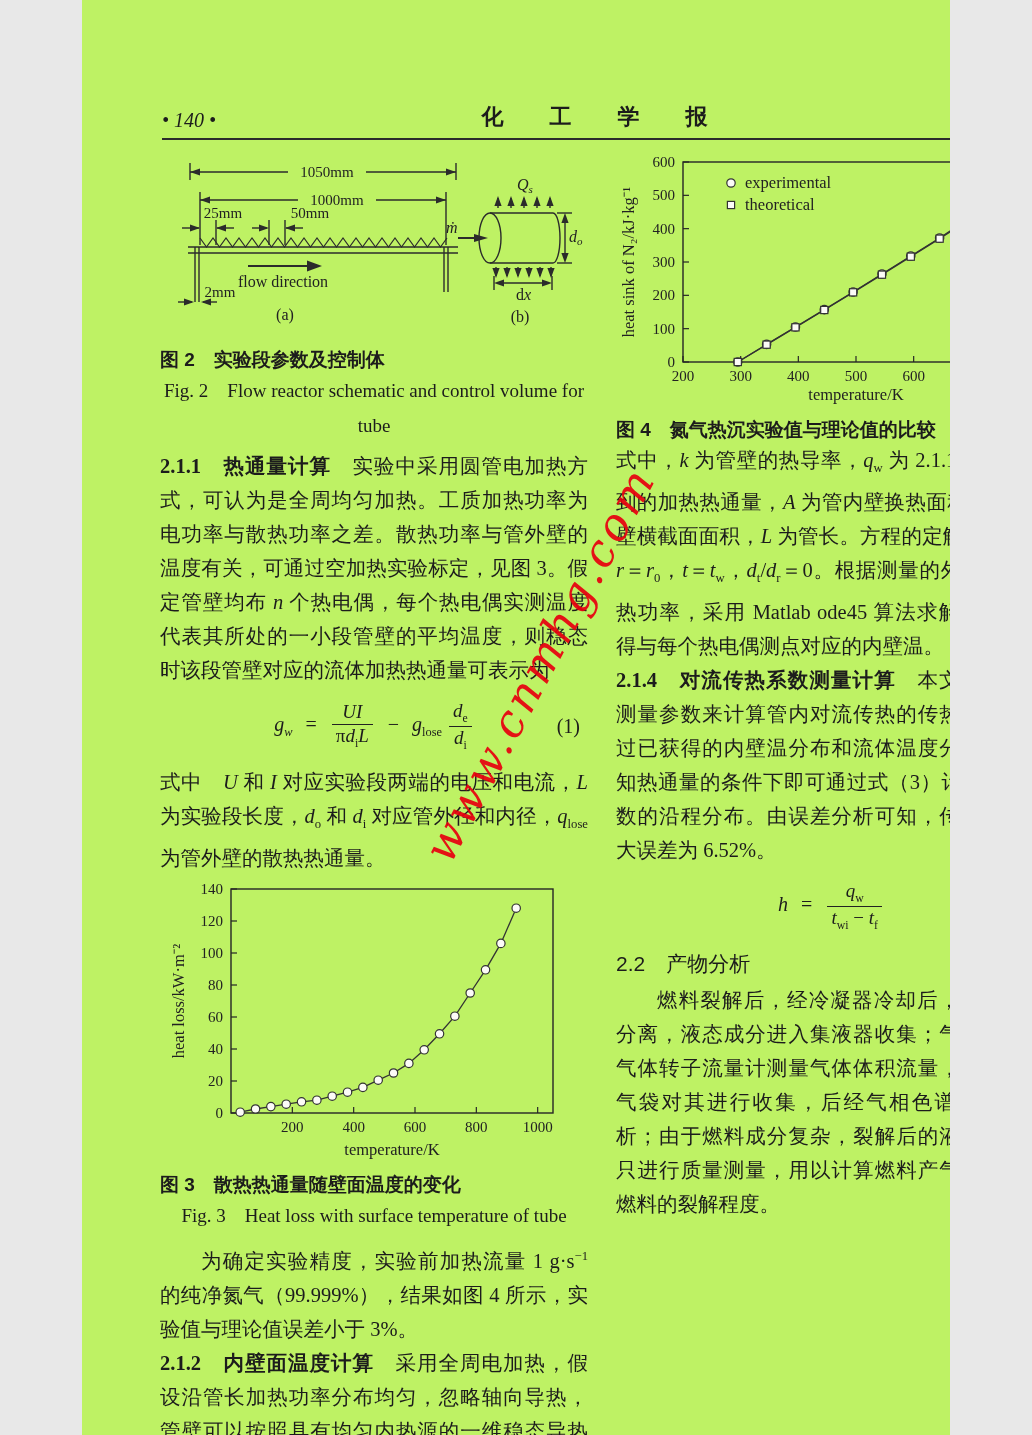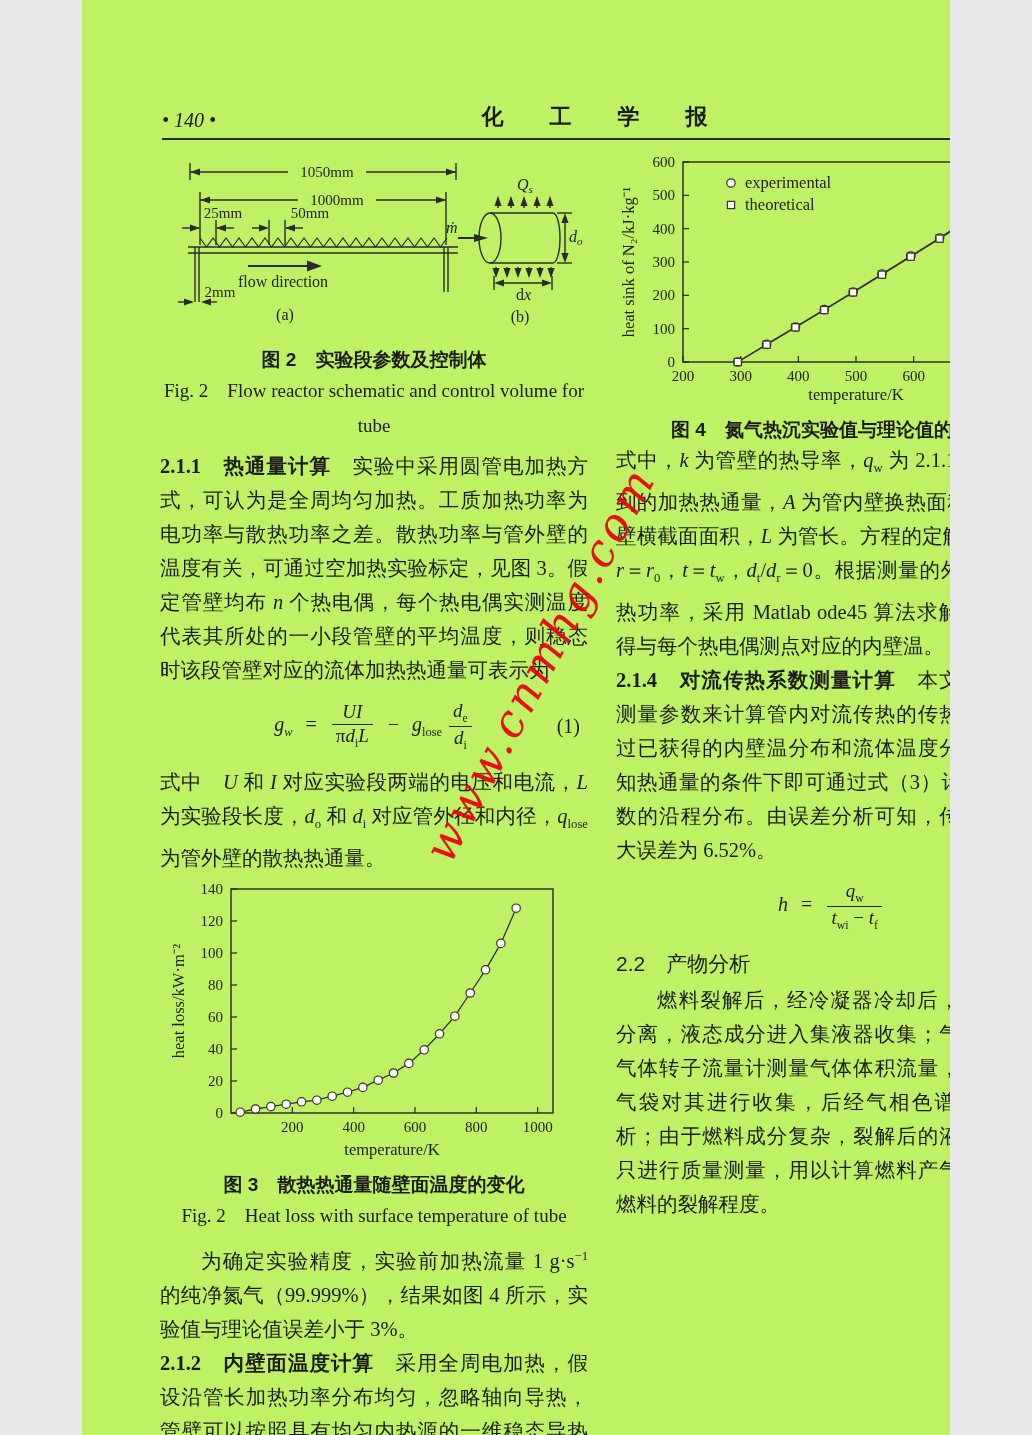--- a/index.html
+++ b/index.html
@@ -14,21 +14,21 @@
   .volume{font-size:19px;}
   
   .col{position:absolute;top:150px;width:428px;font-size:20.5px;line-height:34px;text-align:justify;}
   .col-left{left:78px;}
   .col-right{left:534px;width:430px;}
   p{margin:0;}
   .indent{text-indent:2em;}
   sup{font-size:0.62em;}
   sub{font-size:0.62em;}
   
-  .caption-cn{text-align:center;font-size:19px;font-weight:700;line-height:27px;margin-top:8px;
+  .caption-cn{text-align:left;font-size:19px;font-weight:700;line-height:27px;margin-top:8px;
               font-family:"Liberation Sans",sans-serif;}
   .caption-en{text-align:center;font-size:19px;line-height:35px;margin-bottom:6px;}
   .sec-head{font-weight:400;font-size:21px;line-height:38px;font-family:"Liberation Sans",sans-serif;}
   
   .eq{position:relative;display:flex;align-items:center;justify-content:center;
       margin:10px 0;font-size:20px;min-height:58px;font-family:Liberation Serif, serif;}
   .eq-no{position:absolute;right:8px;top:50%;transform:translateY(-50%);}
   .frac{display:inline-flex;flex-direction:column;vertical-align:middle;text-align:center;
         line-height:1.2;font-size:0.95em;margin:0 2px;}
   .fn{border-bottom:1.5px solid #222;padding:0 4px;}
@@ -250,21 +250,21 @@
         <circle cx="255.2" cy="174.8" r="4.2" fill="#fcfbf7" stroke="#333" stroke-width="1.2"></circle>
         <circle cx="270.5333333333333" cy="158.8" r="4.2" fill="#fcfbf7" stroke="#333" stroke-width="1.2"></circle>
         <circle cx="285.8666666666667" cy="141.2" r="4.2" fill="#fcfbf7" stroke="#333" stroke-width="1.2"></circle>
         <circle cx="301.20000000000005" cy="118" r="4.2" fill="#fcfbf7" stroke="#333" stroke-width="1.2"></circle>
         <circle cx="316.5333333333333" cy="94.80000000000001" r="4.2" fill="#fcfbf7" stroke="#333" stroke-width="1.2"></circle>
         <circle cx="331.8666666666667" cy="68.4" r="4.2" fill="#fcfbf7" stroke="#333" stroke-width="1.2"></circle>
         <circle cx="347.2" cy="33.20000000000002" r="4.2" fill="#fcfbf7" stroke="#333" stroke-width="1.2"></circle>
       </svg>
 
     <div class="caption-cn">图 3　散热热通量随壁面温度的变化</div>
-    <div class="caption-en">Fig. 2　Heat loss with surface temperature of tube</div>
+    <div class="caption-en">Fig. 3　Heat loss with surface temperature of tube</div>
 
     <p class="indent">为确定实验精度，实验前加热流量 1 g·s<sup>−1</sup>的纯净氮气（99.999%），结果如图 4 所示，实验值与理论值误差小于 3%。</p>
     <p><b>2.1.2　内壁面温度计算</b>　采用全周电加热，假设沿管长加热功率分布均匀，忽略轴向导热，管壁可以按照具有均匀内热源的一维稳态导热问题进行处理，控制方程为</p>
 
   </div>
 
   <div class="col col-right">
 
     <svg class="figsvg" width="424" height="258">
         <rect x="64" y="12" width="346" height="200" fill="none" stroke="#262626" stroke-width="1.4"></rect>

